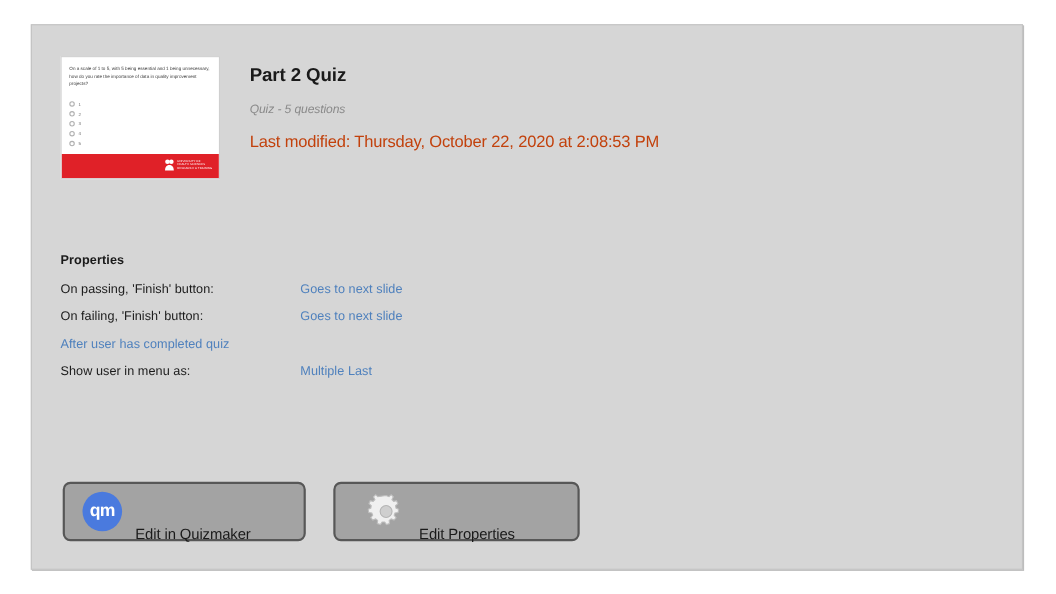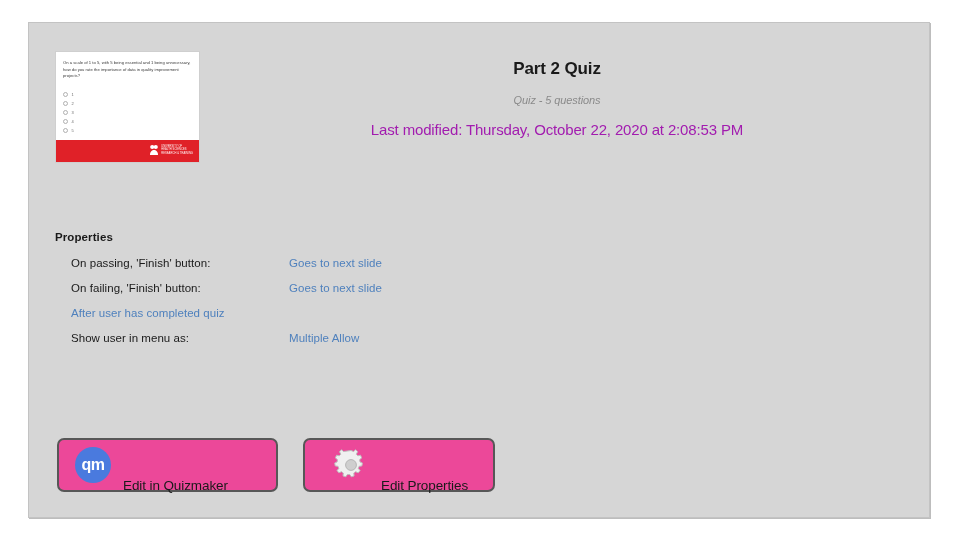--- a/index.html
+++ b/index.html
@@ -109,41 +109,40 @@
     letter-spacing: 0.1px;
     white-space: nowrap;
   }
 
   
   #header-text {
     position: absolute;
     left: 172px;
     top: 0px;
     width: 660px;
-    text-align: center;
   }
   #quiz-title {
     font-size: 17px;
     font-weight: bold;
     color: #1a1a1a;
     letter-spacing: -0.1px;
     margin: 0;
     padding-top: 8px;
   }
   #quiz-subtitle {
     font-size: 11px;
     font-style: italic;
     color: #8a8a8a;
     margin: 0;
     padding-top: 15px;
     letter-spacing: -0.1px;
   }
   #quiz-modified {
     font-size: 15px;
-    color: #a21caf;
+    color: #c2410c;
     margin: 0;
     padding-top: 15px;
     letter-spacing: -0.15px;
   }
 
   
   #properties-section {
     position: absolute;
     left: 26px;
     top: 208px;
@@ -153,21 +152,20 @@
     font-size: 11.5px;
     font-weight: bold;
     color: #1a1a1a;
     margin: 0 0 14px 0;
     letter-spacing: 0.1px;
   }
   .property-row {
     display: flex;
     align-items: baseline;
     margin-bottom: 13px;
-    margin-left: 16px;
   }
   .property-label {
     font-size: 11.5px;
     color: #1a1a1a;
     width: 218px;
     flex: 0 0 auto;
     letter-spacing: 0.05px;
   }
   .property-value {
     font-size: 11.5px;
@@ -181,29 +179,29 @@
     position: absolute;
     left: 28px;
     top: 415px;
     display: flex;
     gap: 25px;
   }
   .action-button {
     display: flex;
     align-items: center;
     height: 54px;
-    background: #ec4899;
+    background: #a3a3a3;
     border: 2px solid #575757;
     border-radius: 7px;
     box-sizing: border-box;
     padding: 0 16px;
     cursor: pointer;
   }
   #edit-quizmaker-button { width: 221px; }
-  #edit-properties-button { width: 192px; padding-left: 28px; }
+  #edit-properties-button { width: 224px; padding-left: 28px; }
 
   .btn-label {
     font-size: 13.5px;
     color: #1a1a1a;
     font-weight: 500;
     letter-spacing: -0.1px;
     margin-top: 40px;
   }
 
   
@@ -300,21 +298,21 @@
       <span class="property-value">Goes to next slide</span>
     </div>
 
     <div class="property-row">
       <span class="property-value">After user has completed quiz</span>
     </div>
 
 
     <div class="property-row">
       <span class="property-label">Show user in menu as:</span>
-      <span class="property-value">Multiple Allow</span>
+      <span class="property-value">Multiple Last</span>
     </div>
   </div>
 
   <div id="button-bar">
 
     <div class="action-button" id="edit-quizmaker-button">
       <span id="quizmaker-icon">qm</span>
       <span class="btn-label">Edit in Quizmaker</span>
     </div>
 

